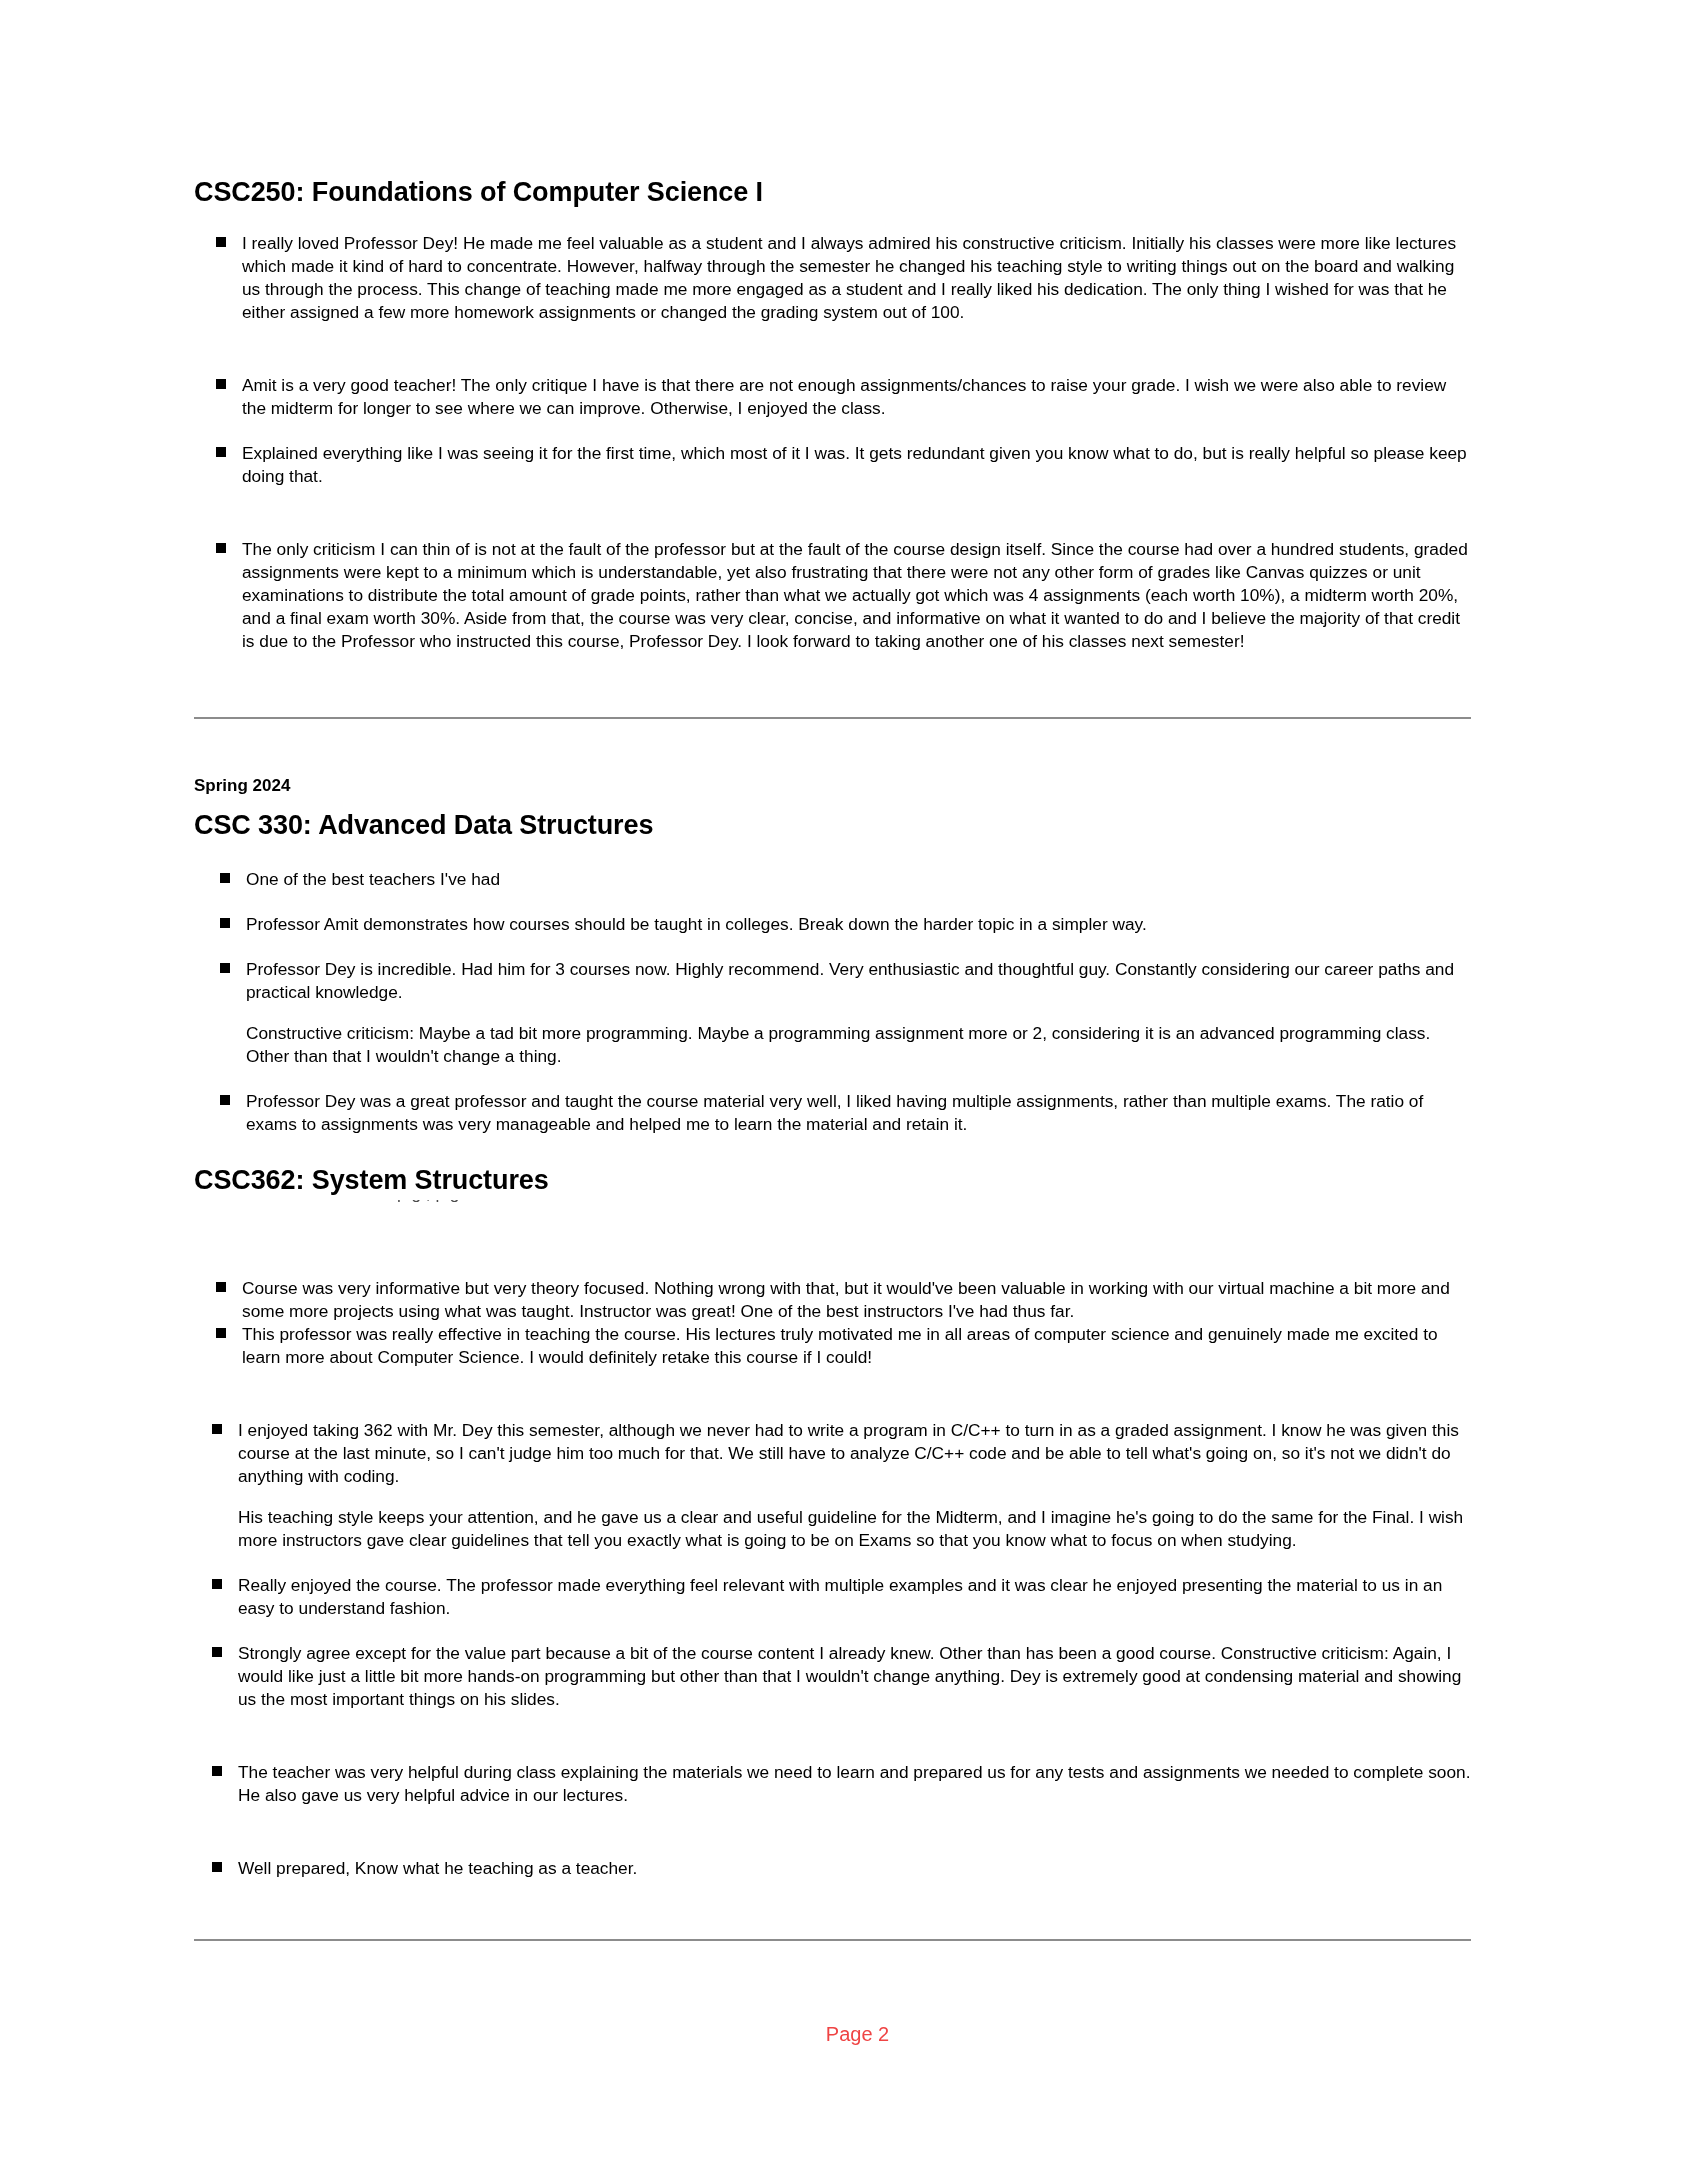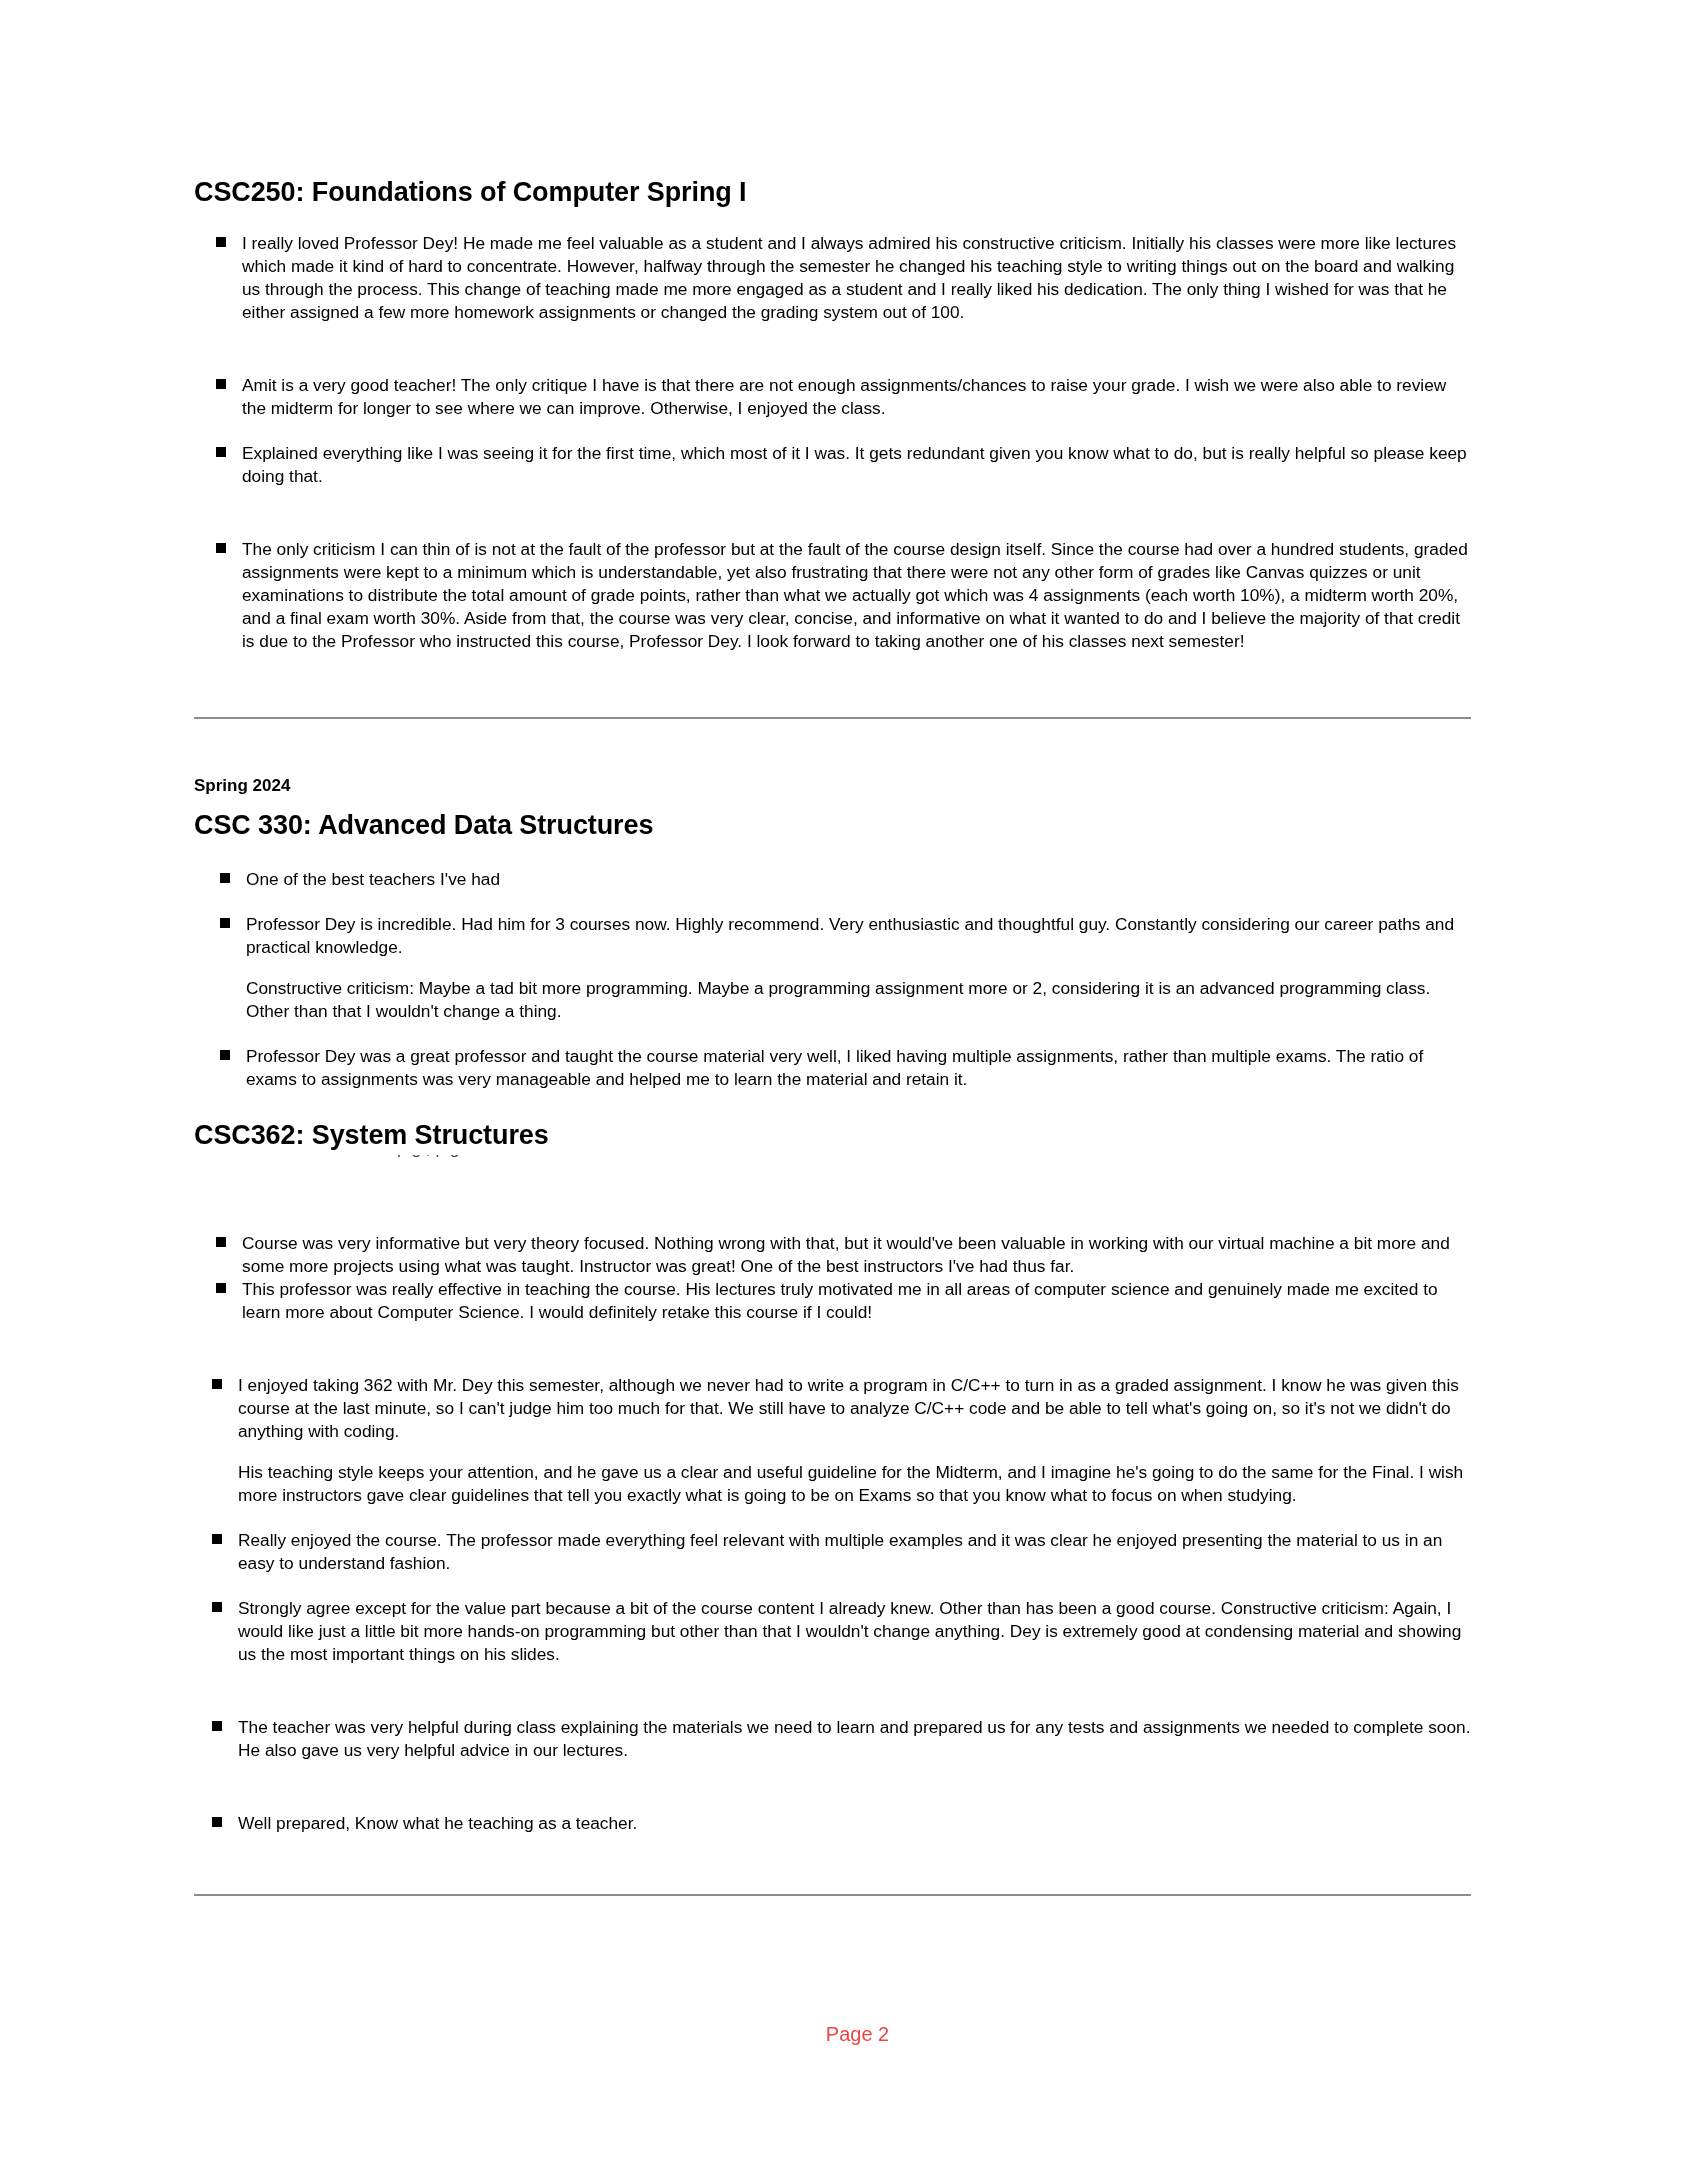--- a/index.html
+++ b/index.html
@@ -121,21 +121,21 @@
     white-space: nowrap;
   }
 </style>
 </head>
 <body>
 
 <div class="page">
 
   <div class="content">
 
-    <h1 class="course-heading">CSC250: Foundations of Computer Spring I</h1>
+    <h1 class="course-heading">CSC250: Foundations of Computer Science I</h1>
 
     <ul class="bullets indent-a" style="margin-top:22px;">
       <li class="bullet-item">
         <span class="bullet-marker"></span>
         <span class="bullet-text">I really loved Professor Dey! He made me feel valuable as a student and I always admired his constructive criticism. Initially his classes were more like lectures which made it kind of hard to concentrate. However, halfway through the semester he changed his teaching style to writing things out on the board and walking us through the process. This change of teaching made me more engaged as a student and I really liked his dedication. The only thing I wished for was that he either assigned a few more homework assignments or changed the grading system out of 100.</span>
       </li>
       <li class="bullet-item gap-xl">
         <span class="bullet-marker"></span>
         <span class="bullet-text">Amit is a very good teacher! The only critique I have is that there are not enough assignments/chances to raise your grade. I wish we were also able to review the midterm for longer to see where we can improve. Otherwise, I enjoyed the class.</span>
       </li>
@@ -152,20 +152,24 @@
     <hr class="section-rule" style="margin-top:64px;">
 
     <h2 class="term-heading" style="margin-top:56px;">Spring 2024</h2>
 
     <h1 class="course-heading" style="margin-top:13px;">CSC 330: Advanced Data Structures</h1>
 
     <ul class="bullets indent-b" style="margin-top:25px;">
       <li class="bullet-item">
         <span class="bullet-marker"></span>
         <span class="bullet-text">One of the best teachers I've had</span>
+      </li>
+      <li class="bullet-item gap-md">
+        <span class="bullet-marker"></span>
+        <span class="bullet-text">Professor Amit demonstrates how courses should be taught in colleges. Break down the harder topic in a simpler way.</span>
       </li>
       <li class="bullet-item gap-md">
         <span class="bullet-marker"></span>
         <span class="bullet-text">Professor Dey is incredible. Had him for 3 courses now. Highly recommend. Very enthusiastic and thoughtful guy. Constantly considering our career paths and practical knowledge.</span>
         <span class="sub-para">Constructive criticism: Maybe a tad bit more programming. Maybe a programming assignment more or 2, considering it is an advanced programming class. Other than that I wouldn't change a thing.</span>
       </li>
       <li class="bullet-item gap-md">
         <span class="bullet-marker"></span>
         <span class="bullet-text">Professor Dey was a great professor and taught the course material very well, I liked having multiple assignments, rather than multiple exams. The ratio of exams to assignments was very manageable and helped me to learn the material and retain it.</span>
       </li>

